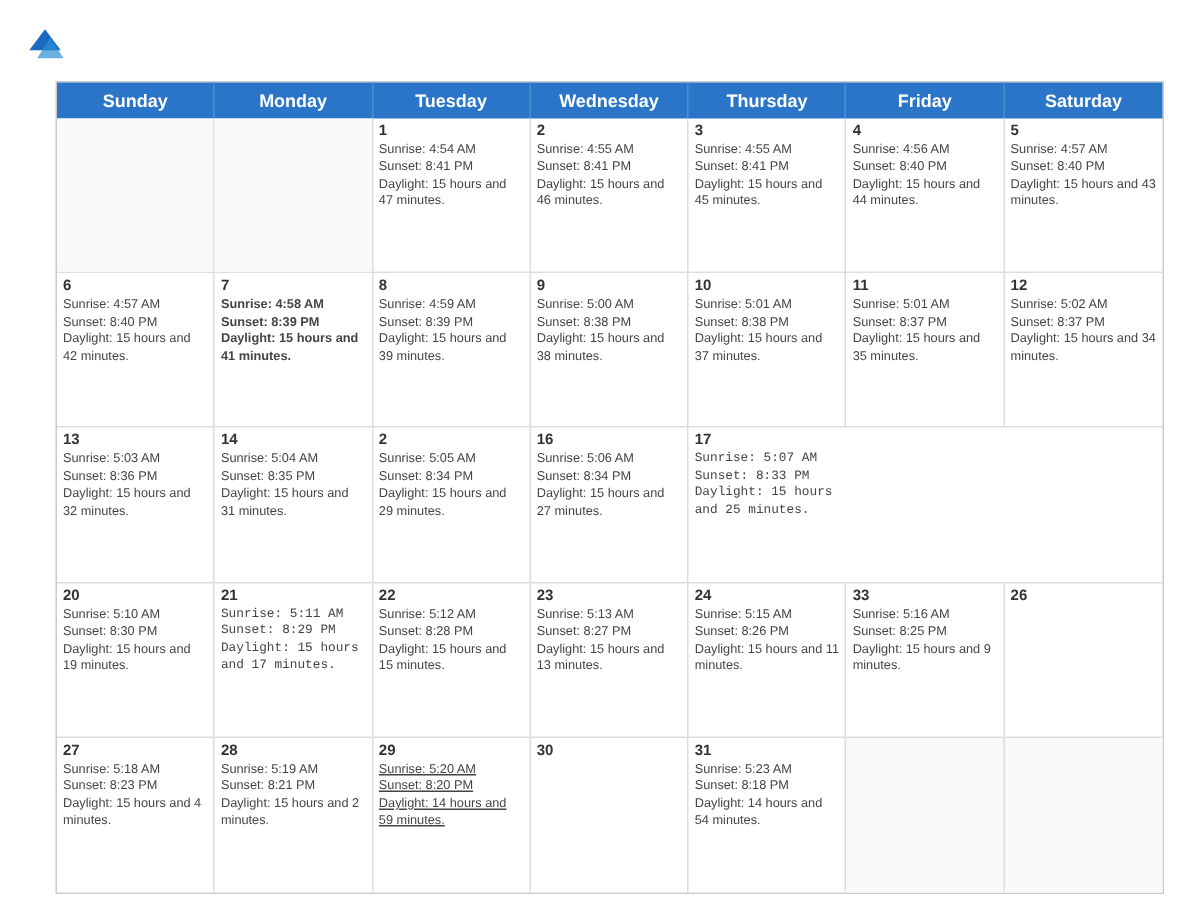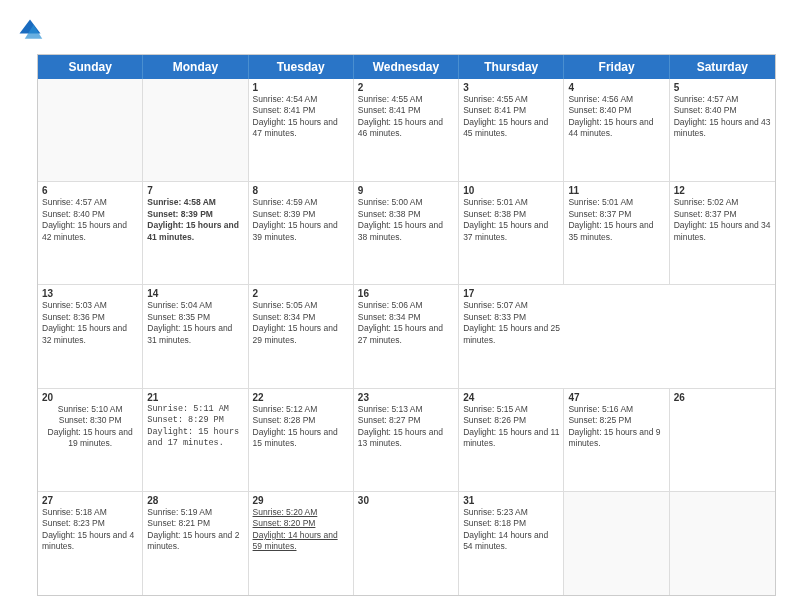--- a/index.html
+++ b/index.html
@@ -245,29 +245,29 @@
 Daylight: 15 hours and 29 minutes.</div>
           </div>
           <div class="cal-cell">
             <div class="day-num">16</div>
             <div class="day-detail" style="white-space: pre-line;">Sunrise: 5:06 AM
 Sunset: 8:34 PM
 Daylight: 15 hours and 27 minutes.</div>
           </div>
           <div class="cal-cell">
             <div class="day-num">17</div>
-            <div class="day-detail" style="white-space: pre-line;">Sunrise: 5:07 AM
+            <div class="day-detail" style="white-space: pre-line; font-family: Liberation Mono, monospace;">Sunrise: 5:07 AM
 Sunset: 8:33 PM
 Daylight: 15 hours and 25 minutes.</div>
           </div>
         </div>
         <div class="cal-row">
           <div class="cal-cell">
             <div class="day-num">20</div>
-            <div class="day-detail" style="white-space: pre-line; text-align: center;">Sunrise: 5:10 AM
+            <div class="day-detail" style="white-space: pre-line;">Sunrise: 5:10 AM
 Sunset: 8:30 PM
 Daylight: 15 hours and 19 minutes.</div>
           </div>
           <div class="cal-cell">
             <div class="day-num">21</div>
             <div class="day-detail" style="white-space: pre-line; font-family: Liberation Mono, monospace;">Sunrise: 5:11 AM
 Sunset: 8:29 PM
 Daylight: 15 hours and 17 minutes.</div>
           </div>
           <div class="cal-cell">
@@ -282,21 +282,21 @@
 Sunset: 8:27 PM
 Daylight: 15 hours and 13 minutes.</div>
           </div>
           <div class="cal-cell">
             <div class="day-num">24</div>
             <div class="day-detail" style="white-space: pre-line;">Sunrise: 5:15 AM
 Sunset: 8:26 PM
 Daylight: 15 hours and 11 minutes.</div>
           </div>
           <div class="cal-cell">
-            <div class="day-num">47</div>
+            <div class="day-num">33</div>
             <div class="day-detail" style="white-space: pre-line;">Sunrise: 5:16 AM
 Sunset: 8:25 PM
 Daylight: 15 hours and 9 minutes.</div>
           </div>
           <div class="cal-cell">
             <div class="day-num">26</div>
           </div>
         </div>
         <div class="cal-row">
           <div class="cal-cell">

